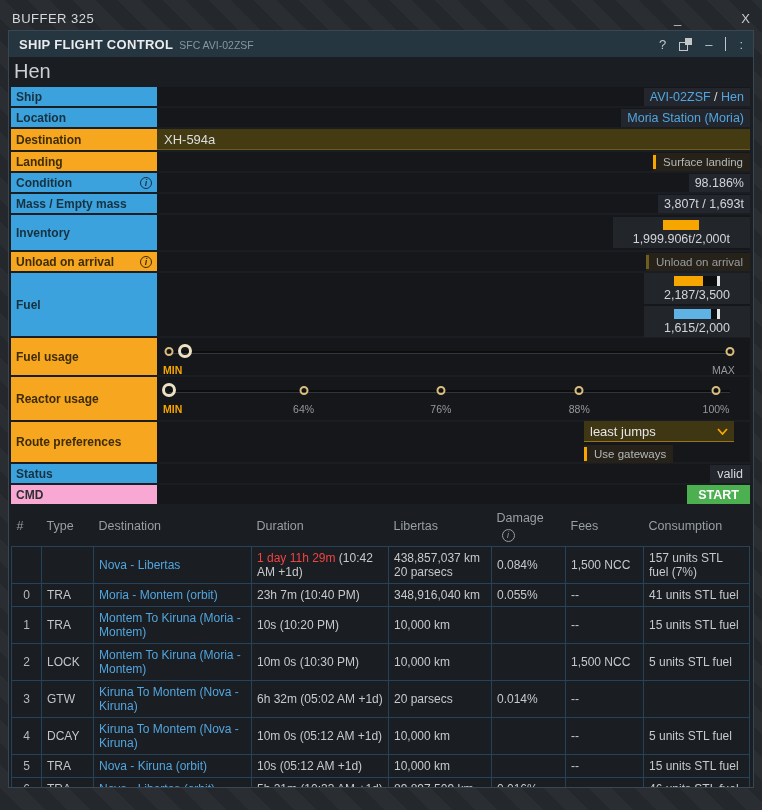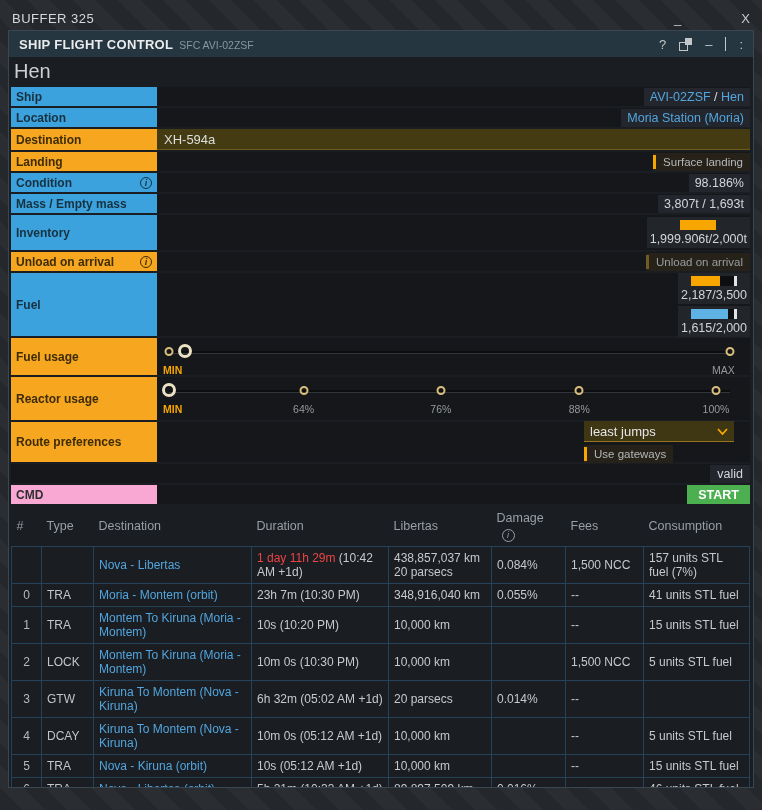--- a/index.html
+++ b/index.html
@@ -43,21 +43,21 @@
   
   .dest-input{flex:1;height:21px;background:#453b12;border:none;border-bottom:1px solid #6e5b19;
     color:#dcdee0;font-size:13px;padding:0 7px;outline:none;}
   
   .chk{display:flex;align-items:center;background:#26221a;height:18px;padding-right:7px;cursor:pointer;}
   .chk .cbar{width:3px;height:14px;background:#f7a600;margin-right:7px;}
   .chk.unchecked .cbar{background:#6e5c20;}
   .chk .ctext{font-size:11.5px;color:#b4b7b9;}
   .chk.unchecked .ctext{color:#9a9da0;}
   
-  .fuel-badge,.inv-badge{background:#22262b;padding:2px 3px;display:flex;flex-direction:column;align-items:flex-end;}
+  .fuel-badge,.inv-badge{background:#22262b;padding:2px 20px;display:flex;flex-direction:column;align-items:flex-end;}
   .bar{height:10px;background:#0c0e10;position:relative;align-self:center;margin:1px 0;}
   .bar.w46{width:46px;}.bar.w36{width:36px;}
   .fill{height:100%;}
   .fill.orange{background:#f7a600;}
   .fill.blue{background:#5fb3e4;}
   .endmark{position:absolute;right:0;top:0;width:3px;height:100%;background:#e0e2e3;}
   .bartext{font-size:12.5px;color:#d2d5d8;margin-top:1px;white-space:nowrap;}
   
   .slider{position:relative;flex:1;height:100%;margin-left:12px;margin-right:34px;}
   .track{position:absolute;left:0;right:-14px;top:13px;height:3px;background:#0b0d0f;border-bottom:1px solid #303539;}
@@ -277,20 +277,23 @@
             </div>
             <span class="chk">
                 <span class="cbar"></span>
                 <span class="ctext">Use gateways</span>
               </span>
           </div>
         </div>
       </div>
 
       <div class="frow h19">
+        <div class="label blue">
+            <span>Status</span>
+          </div>
         <div class="varea">
           <span class="status-badge">valid</span>
         </div>
       </div>
 
       <div class="frow h19">
         <div class="label grey">
             <span>CMD</span>
           </div>
         <div class="varea">
@@ -329,21 +332,21 @@
               <td><span class="red">1 day 11h 29m </span>(10:42 AM +1d)</td>
               <td>438,857,037 km 20 parsecs</td>
               <td>0.084%</td>
               <td>1,500 NCC</td>
               <td>157 units STL fuel (7%)</td>
             </tr>
             <tr>
               <td class="cnum">0</td>
               <td class="ctype">TRA</td>
               <td><a class="link">Moria - Montem (orbit)</a></td>
-              <td>23h 7m (10:30 PM)</td>
+              <td>23h 7m (10:40 PM)</td>
               <td>348,916,040 km</td>
               <td>0.055%</td>
               <td>--</td>
               <td>41 units STL fuel</td>
             </tr>
             <tr>
               <td class="cnum">1</td>
               <td class="ctype">TRA</td>
               <td><a class="link">Montem To Kiruna (Moria - Montem)</a></td>
               <td>10s (10:20 PM)</td>

